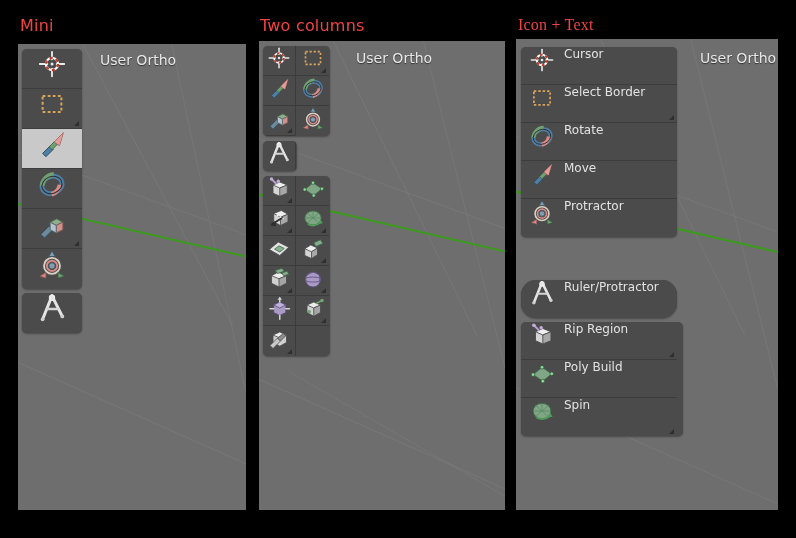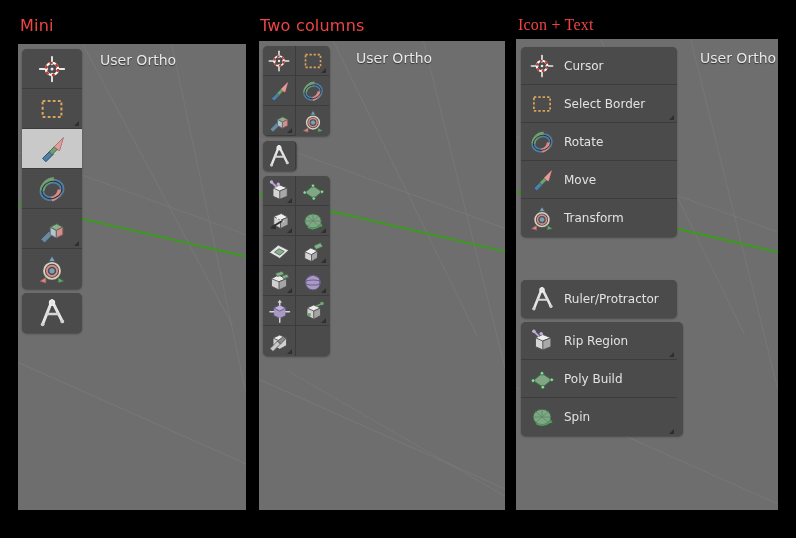--- a/index.html
+++ b/index.html
@@ -23,21 +23,21 @@
     text-shadow:0 1px 1px rgba(0,0,0,.55);
   }
   
   .tgroup{
     position:absolute;background:#4b4b4b;border-radius:5px;overflow:hidden;
     box-shadow:0 1px 2px rgba(0,0,0,.35);
   }
   .tgroup.cols2{display:flex;flex-wrap:wrap;}
   .tbtn{
     position:relative;background:#4b4b4b;border-bottom:1px solid #3c3c3c;
-    display:flex;align-items:center;box-sizing:border-box;
+    display:flex;align-items:flex-start;box-sizing:border-box;
   }
   .tbtn:last-child{border-bottom:none;}
   .tbtn.active{background:#c9c9c9;}
   .tbtn .corner{
     position:absolute;right:3px;bottom:2px;width:0;height:0;
     border-left:5px solid transparent;border-bottom:5px solid #2e2e2e;
   }
   
   .mini .tbtn{width:60px;height:40px;justify-content:center;}
   .c2 .tbtn{width:33px;height:30px;justify-content:center;border-right:1px solid #3c3c3c;}
@@ -443,24 +443,24 @@
       <span>
         <svg class="icon" viewBox="0 0 32 32" xmlns="http://www.w3.org/2000/svg">
           <circle cx="16" cy="18" r="8.5" fill="none" stroke="#d8cfc0" stroke-width="2"></circle>
           <circle cx="16" cy="18" r="5.5" fill="none" stroke="#d98a86" stroke-width="2"></circle>
           <circle cx="16" cy="18" r="3.4" fill="#7f9eb0" stroke="#3c5361" stroke-width="1"></circle>
           <path d="M16 2 L19.5 8 L12.5 8 Z" fill="#7f9eb0" stroke="#3c5361" stroke-width=".9"></path>
           <path d="M3 29 L9.5 25 L9.5 31 Z" fill="#d98a86" stroke="#8c5b58" stroke-width=".9"></path>
           <path d="M29 29 L22.5 25 L22.5 31 Z" fill="#6fa172" stroke="#3f6645" stroke-width=".9"></path>
         </svg>
       </span>
-      <span class="lbl">Transform</span>
-    </div>
-  </div>
-<div class="tgroup it" id="it-g1" style="left:521px;top:280px;width:156px;">
+      <span class="lbl">Protractor</span>
+    </div>
+  </div>
+<div class="tgroup it" id="it-g1" style="left:521px;top:280px;width:156px;border-radius:15px;">
     <div class="tbtn">
       <span>
         <svg class="icon" viewBox="0 0 32 32" xmlns="http://www.w3.org/2000/svg">
           <path d="M16 3 L6 28" fill="none" stroke="#e4e4e4" stroke-width="3.2" stroke-linecap="round"></path>
           <path d="M16 3 L27 25" fill="none" stroke="#e4e4e4" stroke-width="3.2" stroke-linecap="round"></path>
           <path d="M10 17 L23 17" fill="none" stroke="#d5d5d5" stroke-width="2.6"></path>
           <circle cx="16" cy="5" r="2.6" fill="none" stroke="#efefef" stroke-width="1.6"></circle>
           <circle cx="6" cy="28" r="2" fill="#cfcfcf"></circle>
           <circle cx="27" cy="25" r="2" fill="#cfcfcf"></circle>
         </svg>

